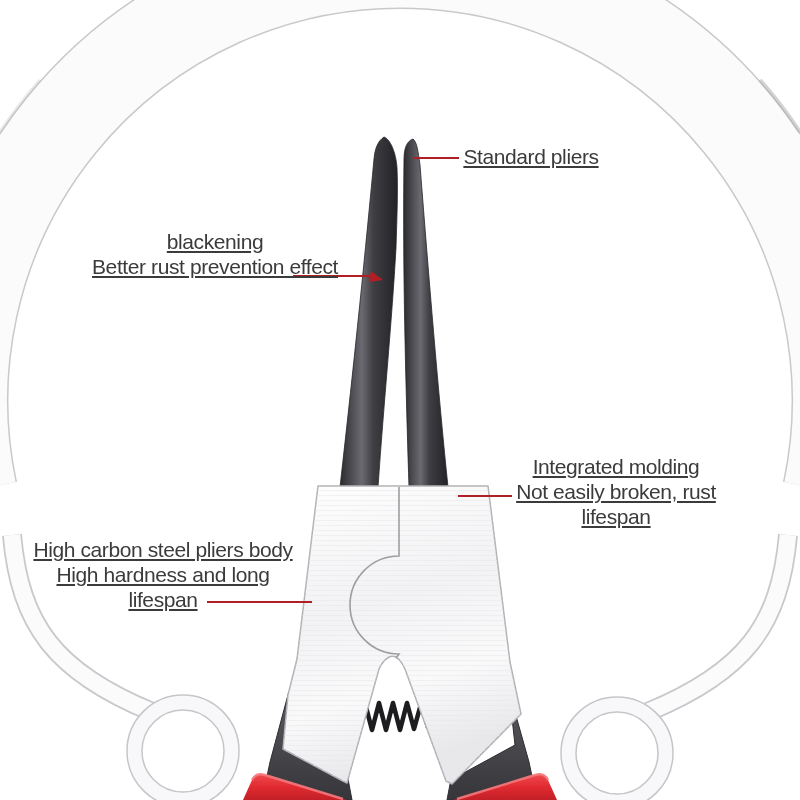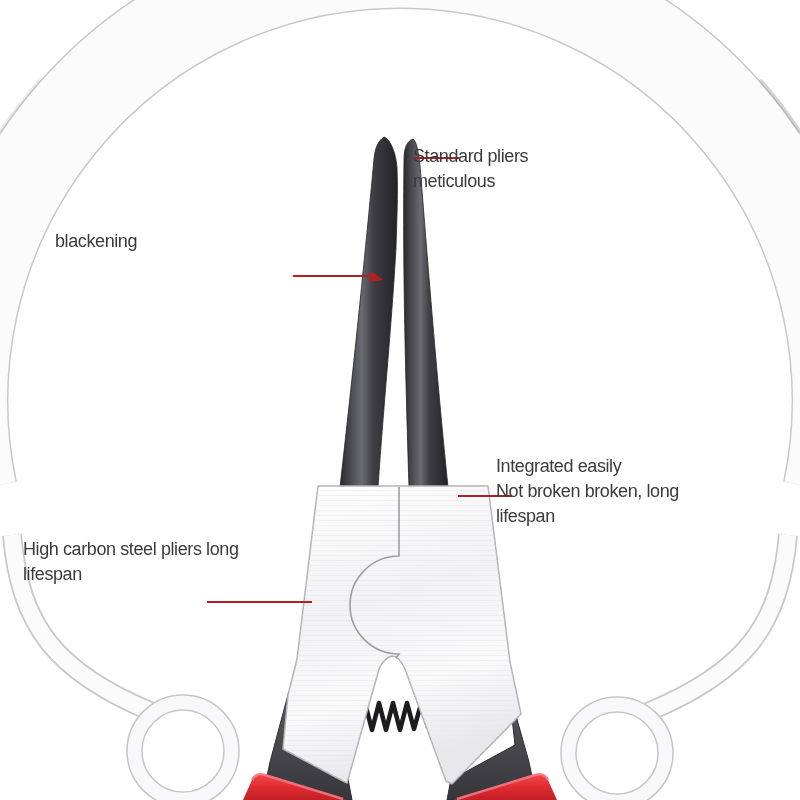--- a/index.html
+++ b/index.html
@@ -1,20 +1,20 @@
 <!DOCTYPE html>
 <html><head>
 <meta charset="utf-8">
 <style>
   html,body{margin:0;padding:0;background:#ffffff;}
   .stage{position:relative;width:800px;height:800px;background:#ffffff;overflow:hidden;
          font-family:"Liberation Sans", sans-serif;}
   .scene{position:absolute;left:0;top:0;}
-  .ann{position:absolute;text-align:left;color:#3b3b3b;
-       font-size:18px;line-height:25px;letter-spacing:-0.4px;font-weight:400;}
+  .ann{position:absolute;text-align:center;color:#3b3b3b;
+       font-size:21px;line-height:25px;letter-spacing:-0.4px;font-weight:400;text-decoration:underline;}
   .ann-line{white-space:nowrap;}
   .ann-tip{left:413px;top:144px;width:236px;}
   .ann-jaw{left:55px;top:229px;width:320px;}
   .ann-joint{left:496px;top:454px;width:240px;}
   .ann-body{left:23px;top:537px;width:280px;}
 </style>
 </head>
 <body>
 
 <div class="stage">
@@ -96,31 +96,32 @@
       <line x1="414" y1="158" x2="459" y2="158"></line>
       <line x1="293" y1="276" x2="372" y2="276"></line>
       <line x1="458" y1="496" x2="512" y2="496"></line>
       <line x1="207" y1="602" x2="312" y2="602"></line>
     </g>
     <polygon points="371,271 383,280 369,282" fill="#b01f24" stroke="none"></polygon>
   </svg>
 
   <div class="ann ann-tip">
     <div class="ann-line">Standard pliers</div>
-    <div class="ann-line">meticulous</div>
   </div>
 
   <div class="ann ann-jaw">
     <div class="ann-line">blackening</div>
+    <div class="ann-line">Better rust prevention effect</div>
   </div>
 
   <div class="ann ann-joint">
-    <div class="ann-line">Integrated easily</div>
-    <div class="ann-line">Not broken broken, long</div>
+    <div class="ann-line">Integrated molding</div>
+    <div class="ann-line">Not easily broken, rust</div>
     <div class="ann-line">lifespan</div>
   </div>
 
   <div class="ann ann-body">
-    <div class="ann-line">High carbon steel pliers long</div>
+    <div class="ann-line">High carbon steel pliers body</div>
+    <div class="ann-line">High hardness and long</div>
     <div class="ann-line">lifespan</div>
   </div>
 
 </div>
 
 </body></html>

